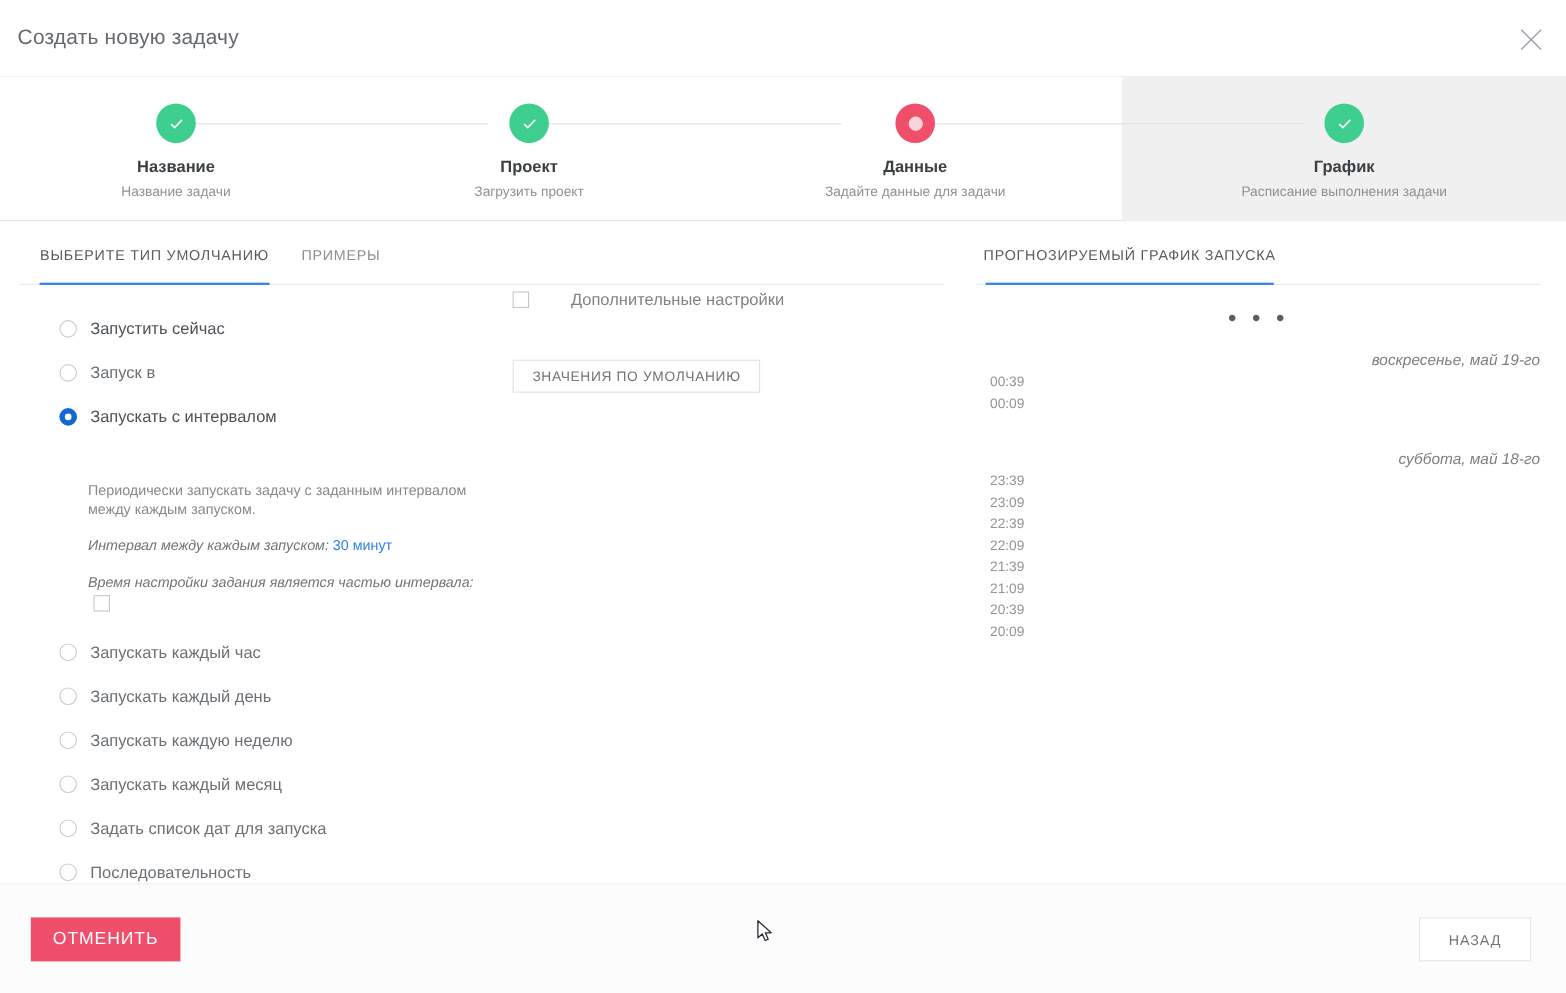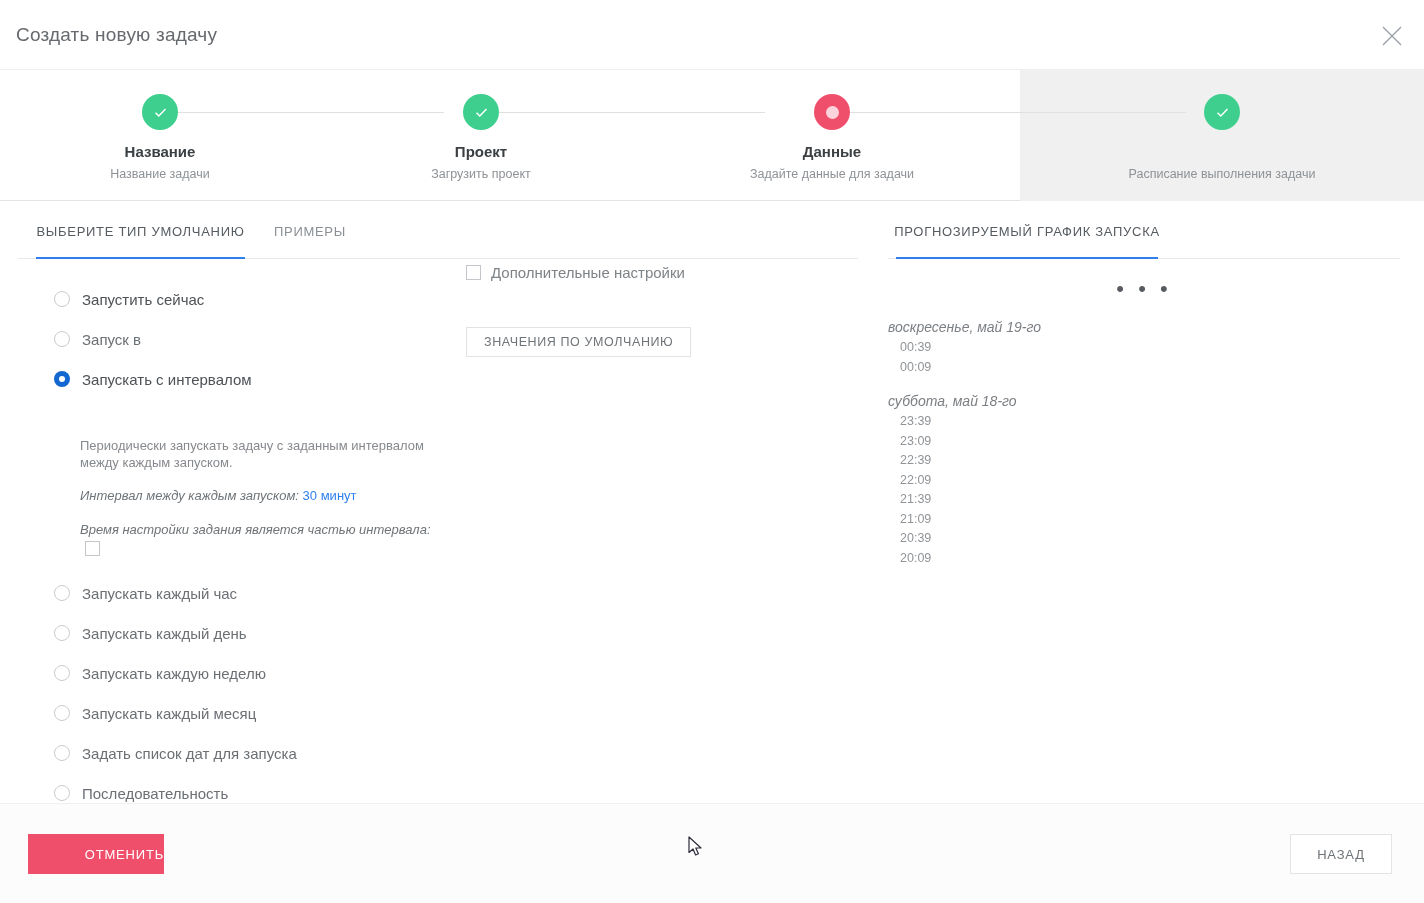--- a/index.html
+++ b/index.html
@@ -125,60 +125,60 @@
     color: #2f80ed; font-style: normal; cursor: pointer;
   }
   .inline-check {
     display: inline-block; vertical-align: -4px; margin-left: 5px;
     width: 15px; height: 15px; border: 1px solid #c3c6ca; background:#fff;
     cursor:pointer;
   }
 
   
   .mid-col { position: absolute; left: 466px; top: 60px; width: 360px; }
-  .check-row { display: flex; align-items: center; height: 22px; cursor: pointer; }
+  .check-row { display: flex; align-items: center; height: 22px; cursor: pointer; gap: 28px; }
   .checkbox {
     width: 15px; height: 15px; border: 1px solid #c3c6ca; background:#fff;
     flex: 0 0 auto;
   }
   .check-label { margin-left: 10px; font-size: 15px; color: #7e8387; white-space: nowrap; }
   .btn-defaults {
     position: absolute; left: 0; top: 66px;
     height: 30px; padding: 0 17px;
     border: 1px solid #e2e2e2; background: #fff;
     font-size: 12.5px; letter-spacing: .6px; color: #6f7478;
     font-family: "Liberation Sans", sans-serif; cursor: pointer;
     display:flex; align-items:center; justify-content:center;
   }
 
   
   .forecast { position: absolute; left: 888px; top: 70px; width: 512px; }
   .dots {
     width: 100%; text-align: center; margin-top: 10px;
     font-size: 22px; letter-spacing: 4px; color: #585c60; line-height: 16px;
   }
-  .day-group { margin-top: 16px; }
+  .day-group { margin-top: 32px; }
   .day-group.first { margin-top: 22px; }
   .day-title {
-    font-size: 14px; font-style: italic; color: #7b7f83; margin-bottom: 3px;
+    font-size: 14px; font-style: italic; color: #7b7f83; margin-bottom: 3px; text-align: right;
   }
   .time-item {
     font-size: 12.5px; color: #909498; padding-left: 12px; line-height: 19.5px;
   }
 
   
   .footer {
     position: absolute; top: 803px; left: 0; width: 1424px; height: 100px;
     background: #fcfcfc; border-top: 1px solid #f0f0f0;
   }
   .btn-cancel {
     position: absolute; left: 28px; top: 30px;
     width: 136px; height: 40px; background: #ef4f6b; border: none;
-    color: #fff; font-size: 13px; letter-spacing: .8px;
-    font-family: "Liberation Sans", sans-serif; cursor: pointer; text-align: right;
+    color: #fff; font-size: 16px; letter-spacing: .8px;
+    font-family: "Liberation Sans", sans-serif; cursor: pointer;
   }
   .btn-back {
     position: absolute; right: 32px; top: 30px;
     width: 102px; height: 40px; background: #fff; border: 1px solid #e4e4e4;
     color: #6f7478; font-size: 13px; letter-spacing: .8px;
     font-family: "Liberation Sans", sans-serif; cursor: pointer;
   }
 
   
   .cursor { position: absolute; left: 688px; top: 836px; pointer-events:none; }
@@ -232,20 +232,21 @@
       <div class="step-label">Данные</div>
       <div class="step-sub">Задайте данные для задачи</div>
     </div>
 
     <div class="step" style="left:1052px;">
       <div class="step-circle done">
         <svg width="17" height="17" viewBox="0 0 17 17">
             <polyline points="3.5,8.8 6.8,12 13.5,5" fill="none" stroke="#ffffff" stroke-width="1.5"></polyline>
           </svg>
       </div>
+      <div class="step-label">График</div>
       <div class="step-sub">Расписание выполнения задачи</div>
     </div>
   </div>
 
   <div class="body-area">
 
     <div class="tabbar-left">
       <div class="tab active" id="tab-schedule-type">ВЫБЕРИТЕ ТИП УМОЛЧАНИЮ</div>
       <div class="tab" id="tab-examples">ПРИМЕРЫ</div>
     </div>

